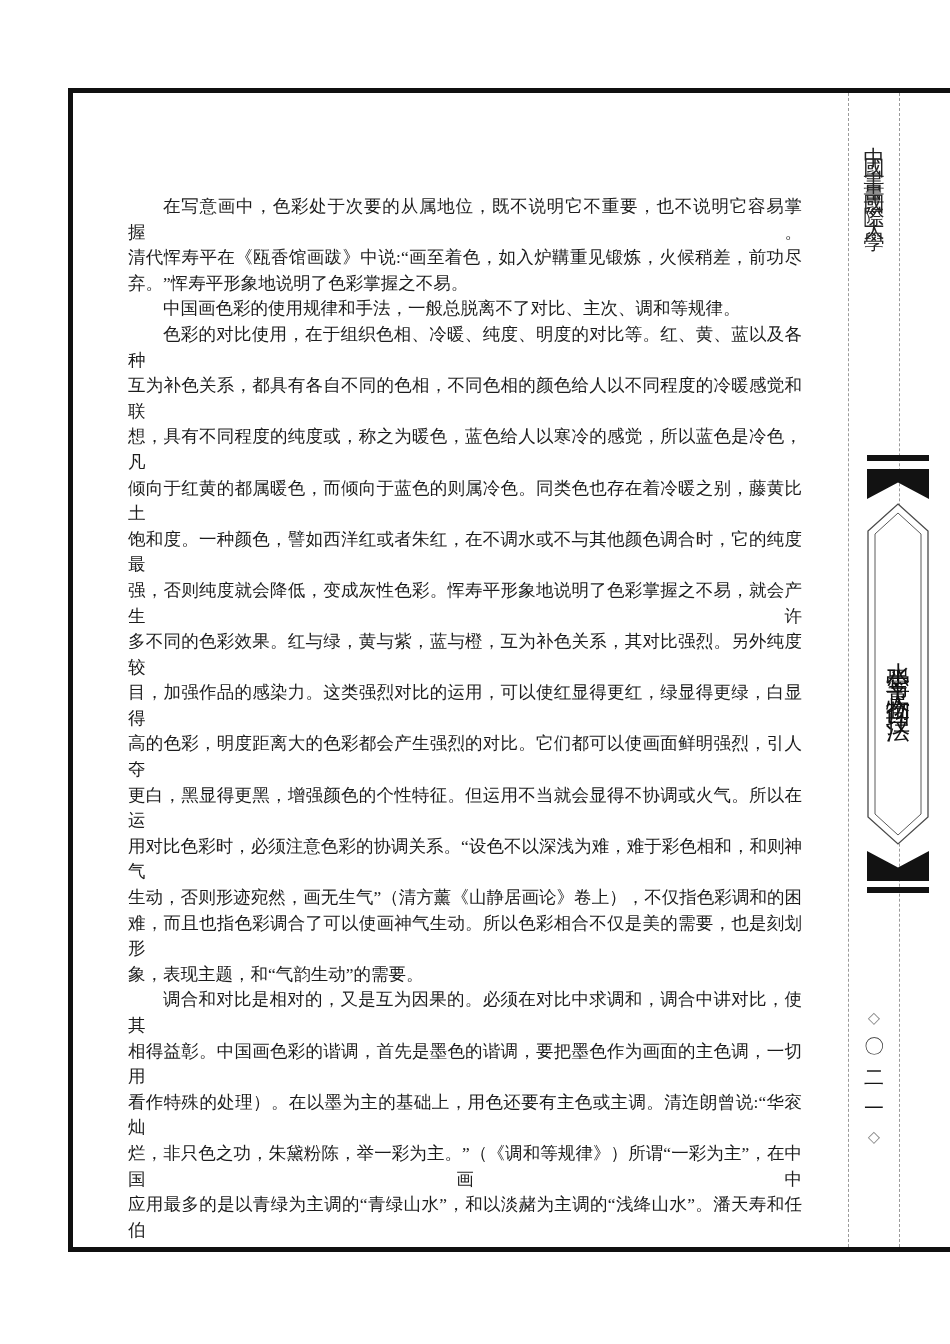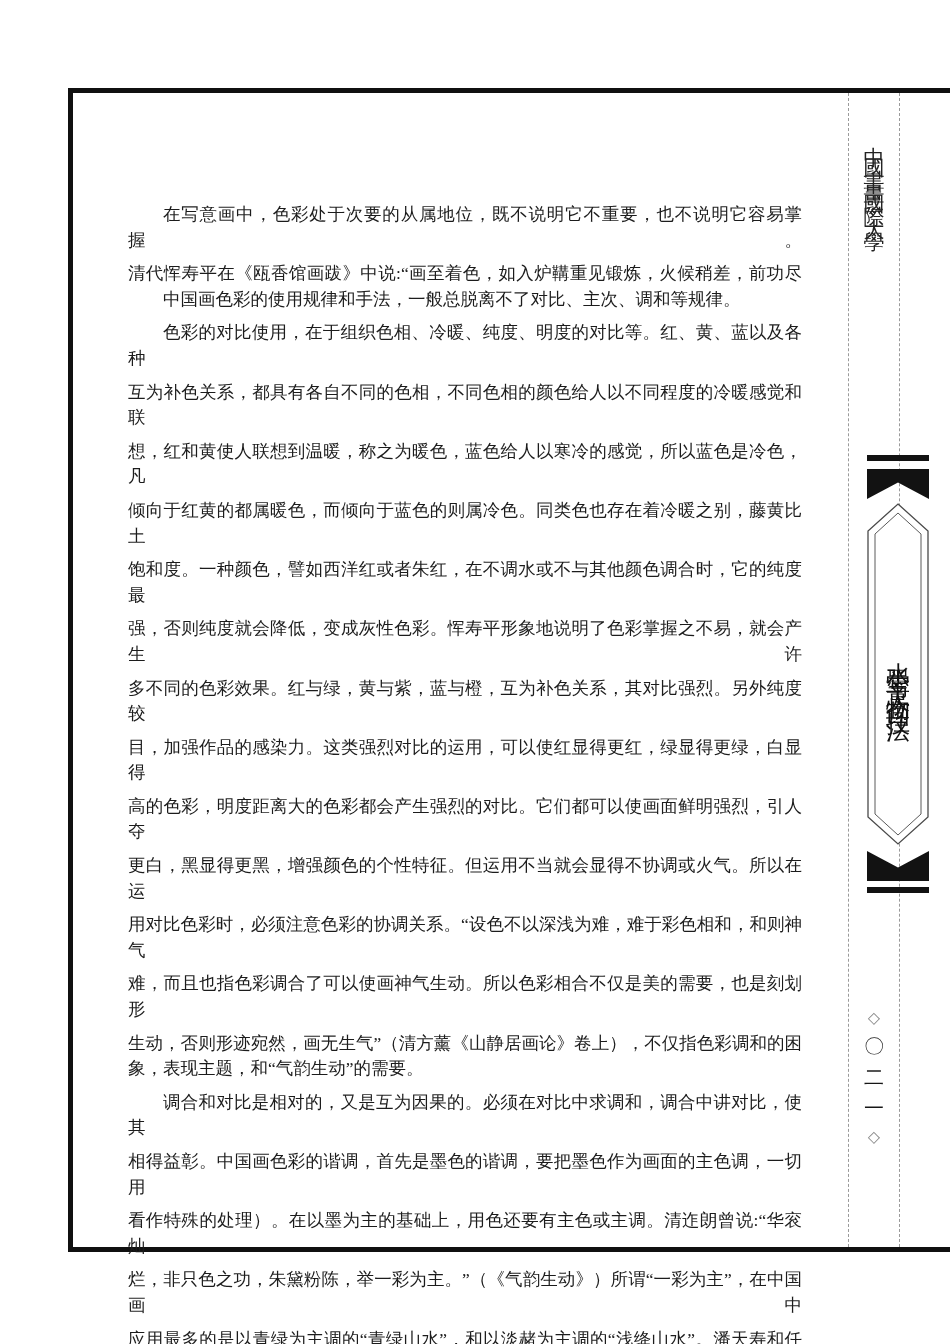--- a/index.html
+++ b/index.html
@@ -15,21 +15,21 @@
   
   .divider{position:absolute;top:93px;height:1154px;width:0;border-left:1px dashed #9a9a9a;}
   .divider.d1{left:848px;}
   .divider.d2{left:899px;}
   
   .body-text{
     position:absolute;left:128px;top:194px;width:674px;
     font-size:17.5px;line-height:25.6px;letter-spacing:0;
   }
   .line{white-space:nowrap;}
-  .line.just{white-space:normal;text-align:justify;text-align-last:justify;text-justify:inter-character;margin-top:8px;}
+  .line.just{white-space:normal;text-align:justify;text-align-last:justify;text-justify:inter-character;}
   .line.indent{text-indent:35px;}
   
   .inst-wrap{position:absolute;left:849px;top:130px;width:50px;display:flex;justify-content:center;}
   .inst{
     writing-mode:vertical-rl;text-orientation:upright;
     font-size:21px;letter-spacing:12px;color:#222;
   }
   
   .banner-assembly{position:absolute;left:867px;top:455px;width:62px;}
   .bar{width:100%;height:6px;background:#121212;}
@@ -58,39 +58,40 @@
 <div class="frame-top"></div>
 <div class="frame-bottom"></div>
 <div class="frame-left"></div>
 
 <div class="divider d1"></div>
 <div class="divider d2"></div>
 
 <div class="body-text">
     <div class="line indent just">在写意画中，色彩处于次要的从属地位，既不说明它不重要，也不说明它容易掌握。</div>
     <div class="line just">清代恽寿平在《瓯香馆画跋》中说:“画至着色，如入炉鞲重见锻炼，火候稍差，前功尽</div>
+    <div class="line">弃。”恽寿平形象地说明了色彩掌握之不易。</div>
     <div class="line indent">中国画色彩的使用规律和手法，一般总脱离不了对比、主次、调和等规律。</div>
     <div class="line indent just">色彩的对比使用，在于组织色相、冷暖、纯度、明度的对比等。红、黄、蓝以及各种</div>
     <div class="line just">互为补色关系，都具有各自不同的色相，不同色相的颜色给人以不同程度的冷暖感觉和联</div>
-    <div class="line just">想，红和黄使人联想到温暖，称之为暖色，蓝色给人以寒冷的感觉，所以蓝色是冷色，凡</div>
+    <div class="line just">想，具有不同程度的纯度或，称之为暖色，蓝色给人以寒冷的感觉，所以蓝色是冷色，凡</div>
     <div class="line just">倾向于红黄的都属暖色，而倾向于蓝色的则属冷色。同类色也存在着冷暖之别，藤黄比土</div>
     <div class="line just">饱和度。一种颜色，譬如西洋红或者朱红，在不调水或不与其他颜色调合时，它的纯度最</div>
     <div class="line just">强，否则纯度就会降低，变成灰性色彩。恽寿平形象地说明了色彩掌握之不易，就会产生许</div>
     <div class="line just">多不同的色彩效果。红与绿，黄与紫，蓝与橙，互为补色关系，其对比强烈。另外纯度较</div>
     <div class="line just">目，加强作品的感染力。这类强烈对比的运用，可以使红显得更红，绿显得更绿，白显得</div>
     <div class="line just">高的色彩，明度距离大的色彩都会产生强烈的对比。它们都可以使画面鲜明强烈，引人夺</div>
     <div class="line just">更白，黑显得更黑，增强颜色的个性特征。但运用不当就会显得不协调或火气。所以在运</div>
     <div class="line just">用对比色彩时，必须注意色彩的协调关系。“设色不以深浅为难，难于彩色相和，和则神气</div>
+    <div class="line just">生动，否则形迹宛然，画无生气”（清方薰《山静居画论》卷上），不仅指色彩调和的困</div>
     <div class="line just">难，而且也指色彩调合了可以使画神气生动。所以色彩相合不仅是美的需要，也是刻划形</div>
-    <div class="line just">生动，否则形迹宛然，画无生气”（清方薰《山静居画论》卷上），不仅指色彩调和的困</div>
     <div class="line">象，表现主题，和“气韵生动”的需要。</div>
     <div class="line indent just">调合和对比是相对的，又是互为因果的。必须在对比中求调和，调合中讲对比，使其</div>
     <div class="line just">相得益彰。中国画色彩的谐调，首先是墨色的谐调，要把墨色作为画面的主色调，一切用</div>
     <div class="line just">看作特殊的处理）。在以墨为主的基础上，用色还要有主色或主调。清迮朗曾说:“华衮灿</div>
-    <div class="line just">烂，非只色之功，朱黛粉陈，举一彩为主。”（《气韵生动》）所谓“一彩为主”，在中国画中</div>
+    <div class="line just">烂，非只色之功，朱黛粉陈，举一彩为主。”（《调和等规律》）所谓“一彩为主”，在中国画中</div>
     <div class="line just">应用最多的是以青绿为主调的“青绿山水”，和以淡赭为主调的“浅绛山水”。潘天寿和任伯</div>
   </div>
 
 <div class="inst-wrap">
   <div class="inst">中國書畫國際大學</div>
 </div>
 
 <div class="banner-assembly">
   <div class="bar top-bar"></div>
   <div class="ribbon rt"></div>

